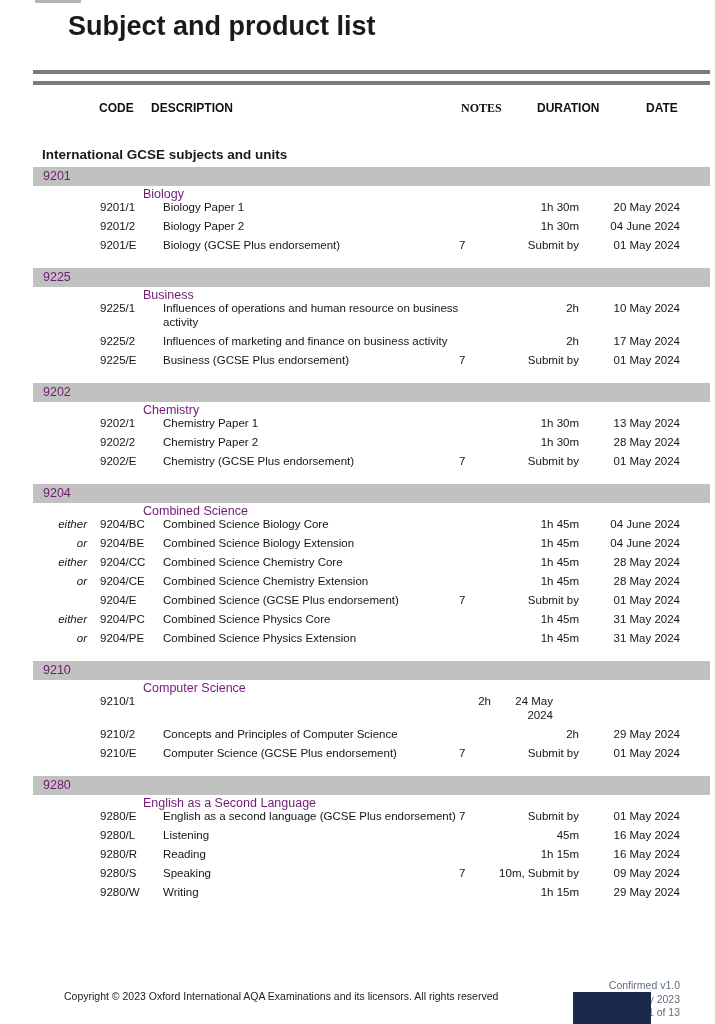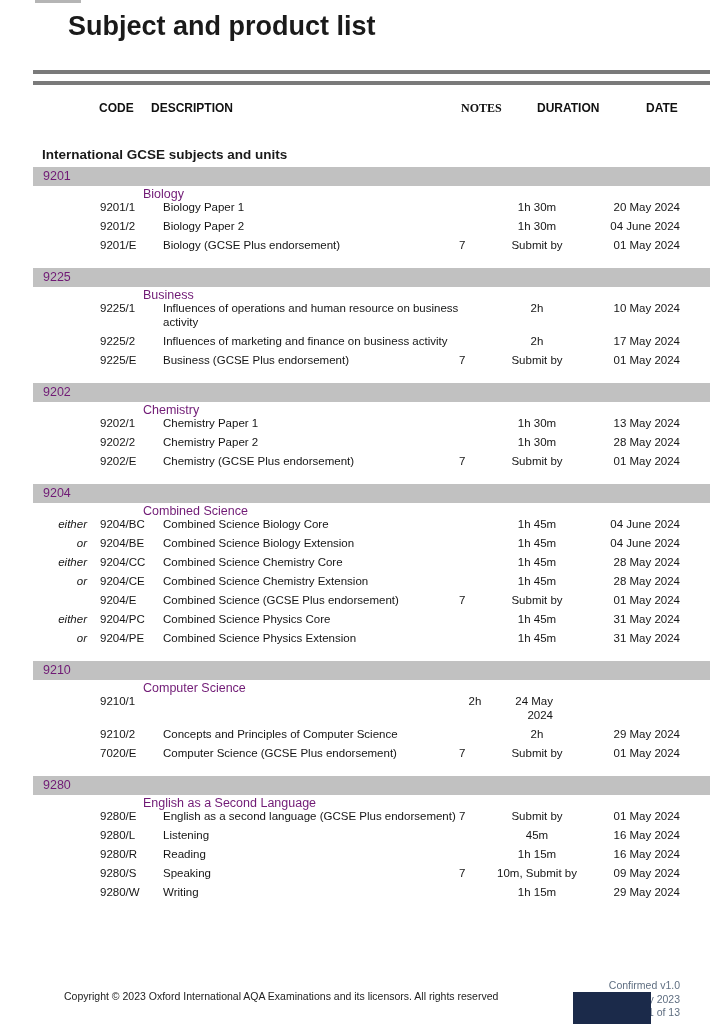--- a/index.html
+++ b/index.html
@@ -28,21 +28,21 @@
   .bar .bar-name{position:absolute;left:82px;top:20px;margin-left:28px;}
   .rows{margin-top:14px;}
   .row{
     display:grid;grid-template-columns:64px 66px 296px 36px 88px 127px;
     font-size:11.5px;line-height:14px;margin-bottom:5px;align-items:start;color:#151515;
   }
   .c-prefix{text-align:right;padding-right:10px;font-style:italic;}
   .c-code{padding-left:3px;}
   .c-desc{}
   .c-notes{}
-  .c-duration{text-align:center;padding-right:4px;}
+  .c-duration{text-align:right;padding-right:4px;}
   .c-date{text-align:right;padding-right:30px;}
   .footer-copyright{position:absolute;left:64px;top:990px;font-size:10.5px;color:#222;white-space:nowrap;}
   .footer-right{position:absolute;right:35px;top:979px;text-align:right;font-size:10.5px;line-height:13.5px;color:#4d5e73;opacity:.9;}
   .redaction-box{position:absolute;left:573px;top:992px;width:78px;height:32px;background:#1b2a4a;}
 </style>
 </head>
 <body>
 
 <div class="page">
 
@@ -260,21 +260,21 @@
     <span class="c-prefix"></span>
     <span class="c-code">9210/2</span>
     <span class="c-desc">Concepts and Principles of Computer Science</span>
     <span class="c-notes"></span>
     <span class="c-duration">2h</span>
     <span class="c-date">29 May 2024</span>
   </div>
 
   <div class="row">
     <span class="c-prefix"></span>
-    <span class="c-code">7020/E</span>
+    <span class="c-code">9210/E</span>
     <span class="c-desc">Computer Science (GCSE Plus endorsement)</span>
     <span class="c-notes">7</span>
     <span class="c-duration">Submit by</span>
     <span class="c-date">01 May 2024</span>
   </div>
 </div>
   </div>
 
   <div class="section">
     <div class="bar">

